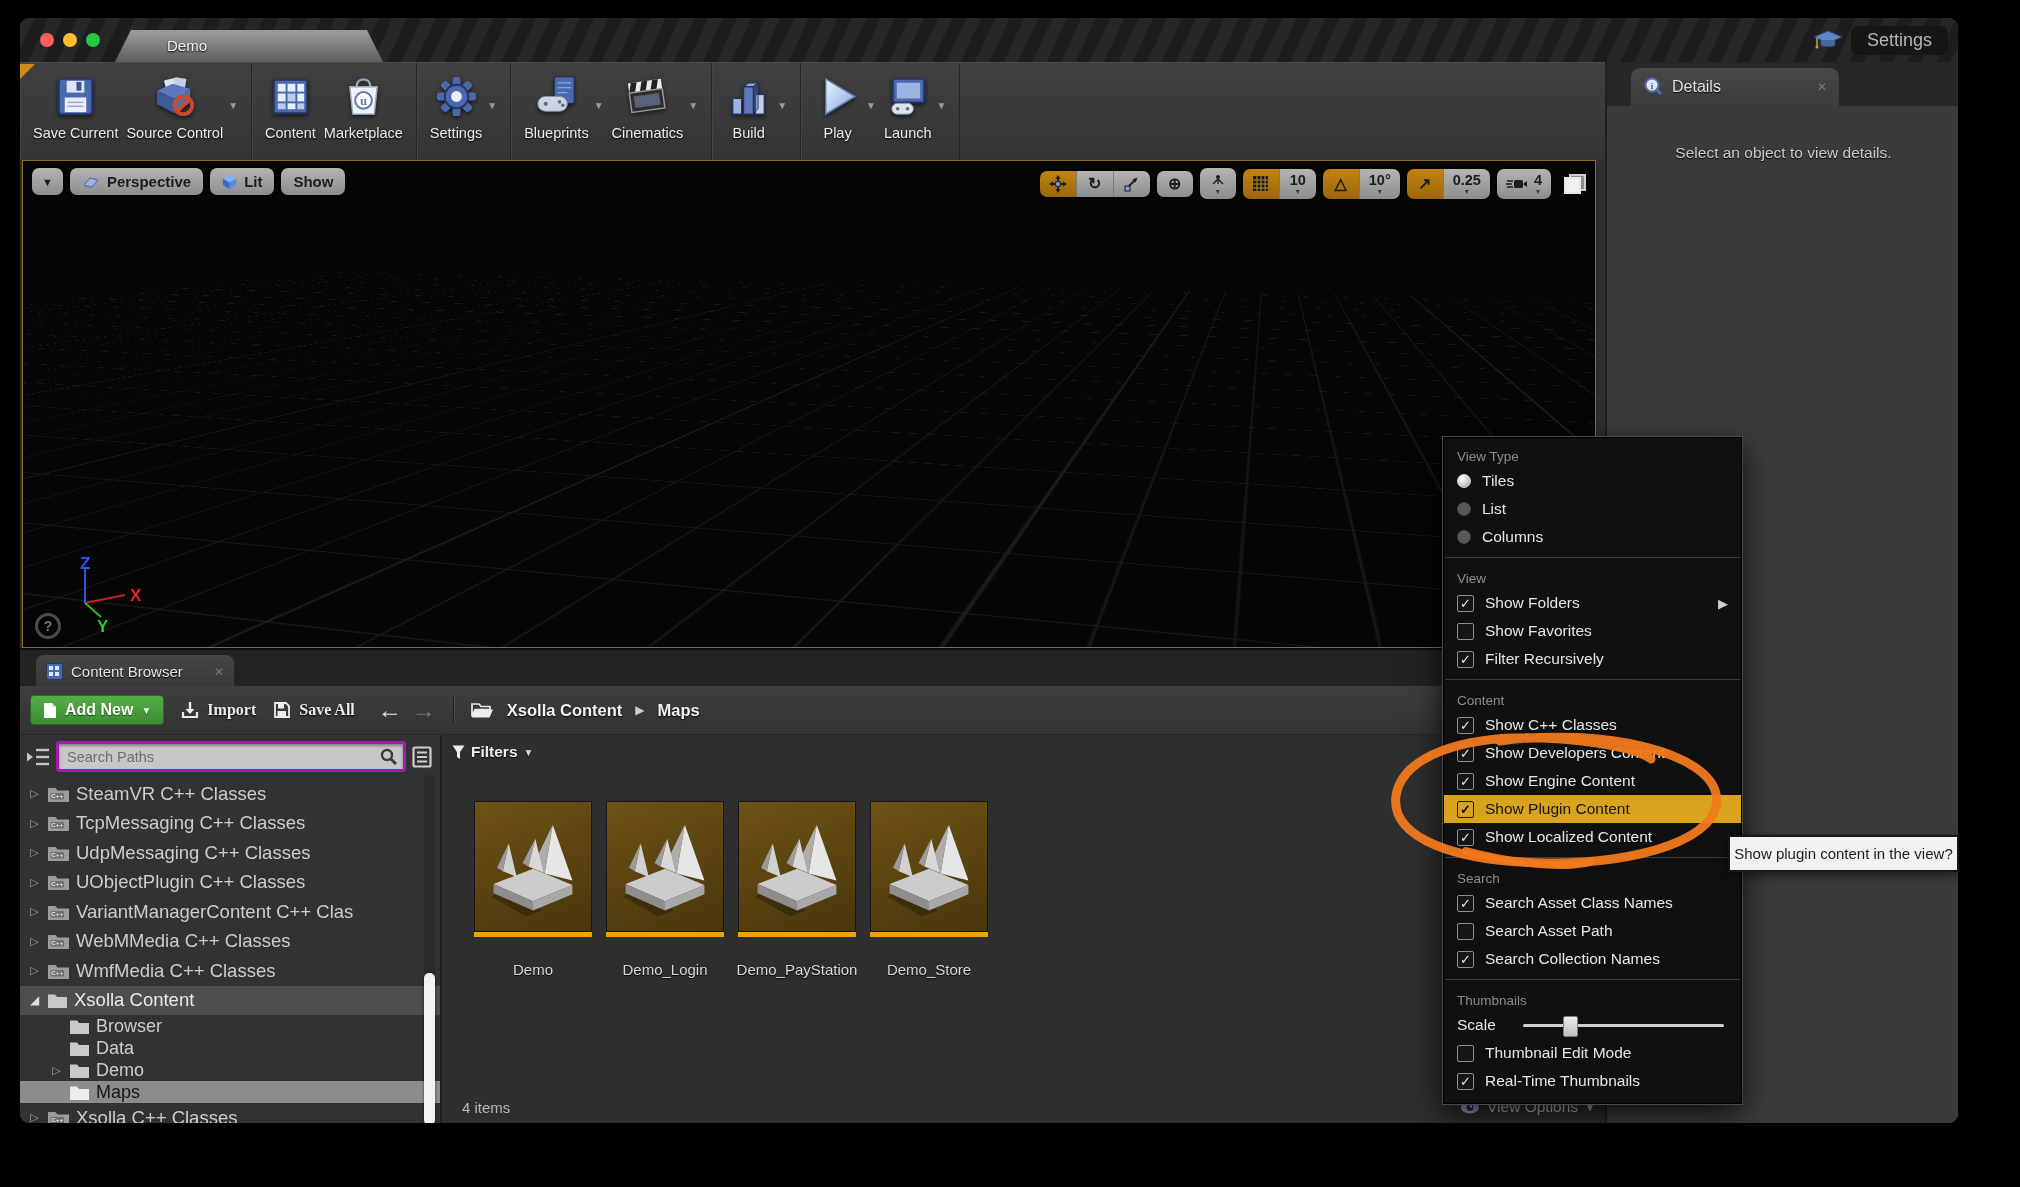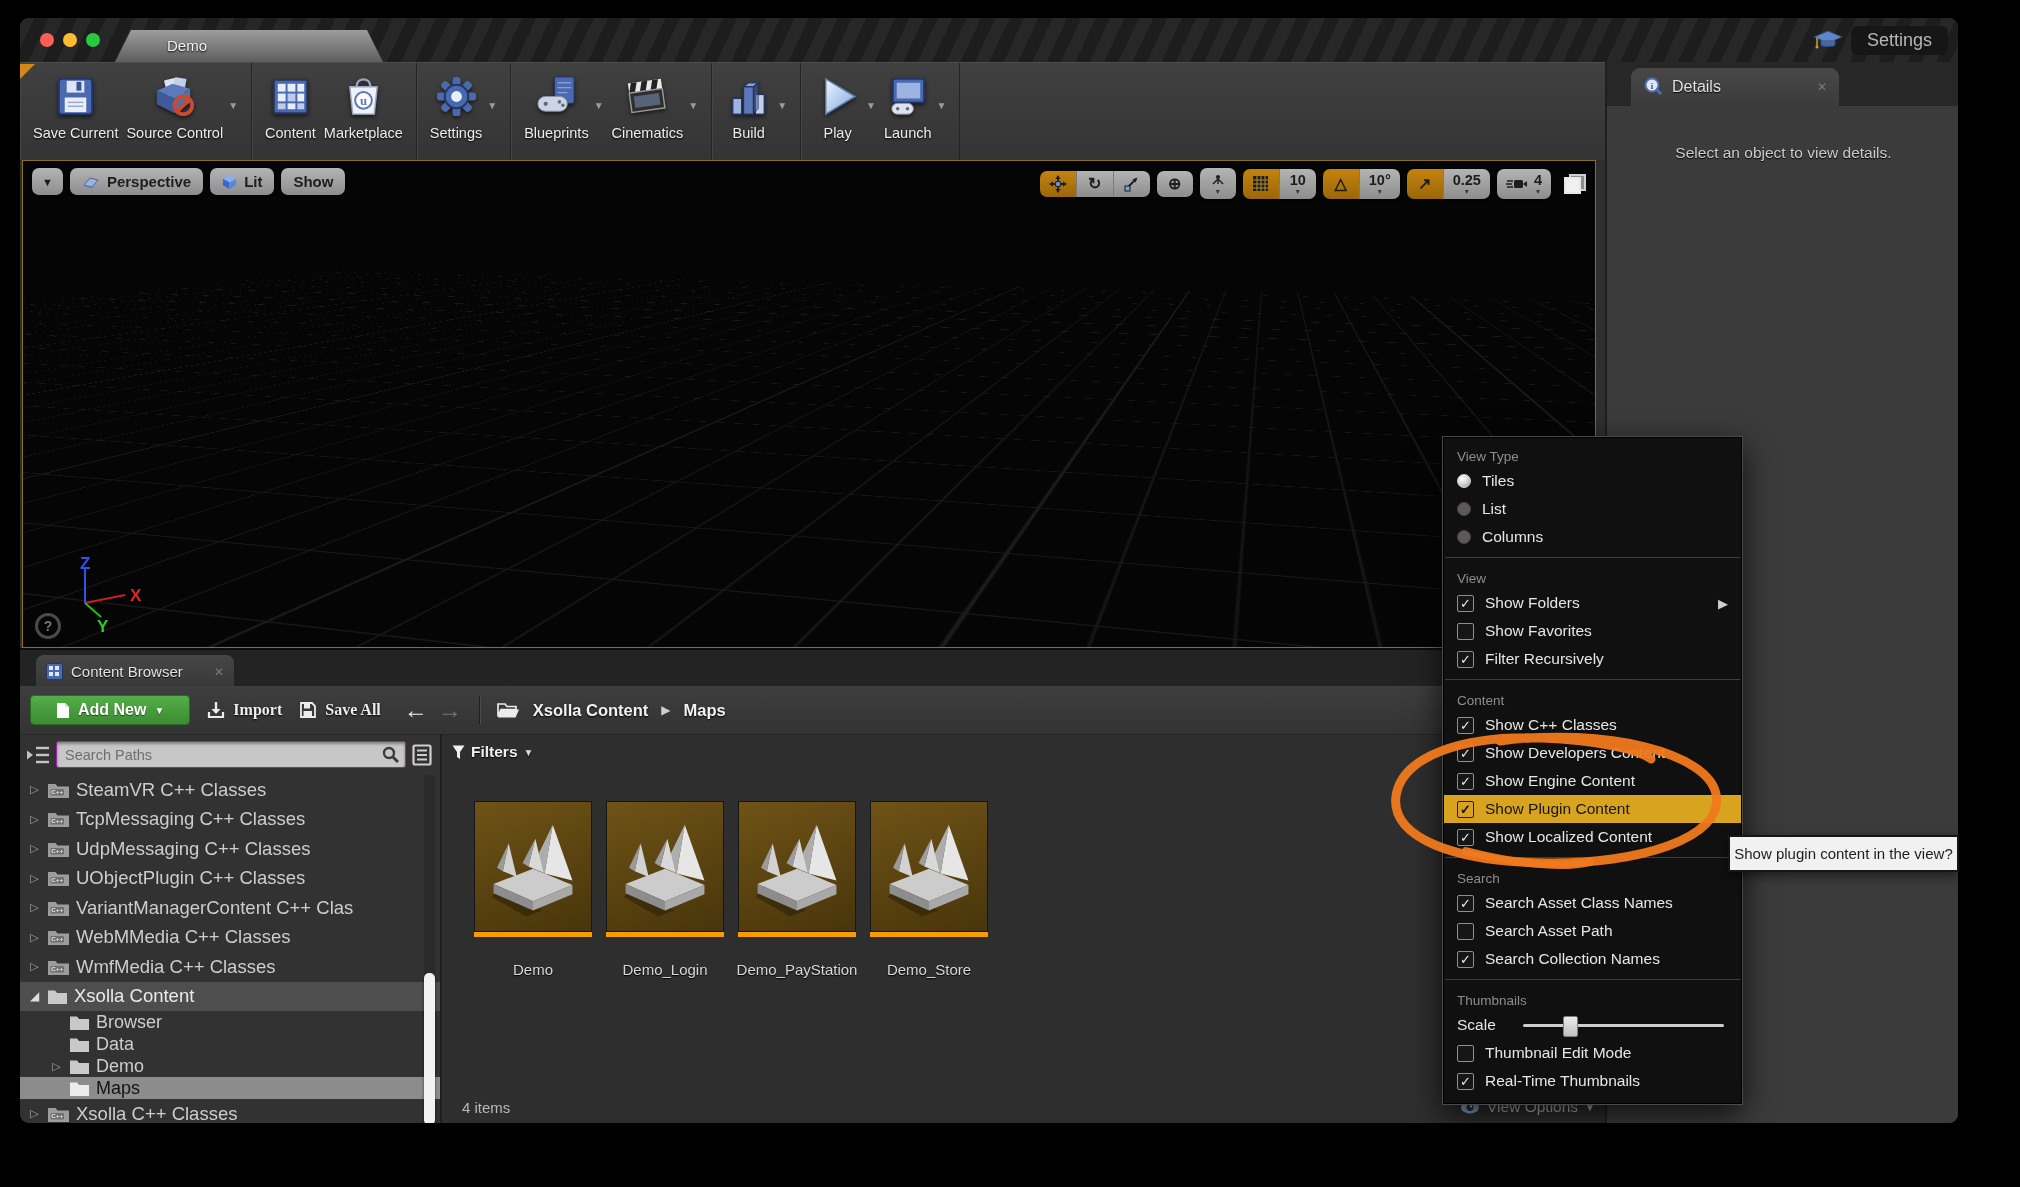--- a/index.html
+++ b/index.html
@@ -69,34 +69,34 @@
   .vp-help{position:absolute;left:12px;bottom:8px;width:20px;height:20px;border-radius:50%;
            border:3px solid #4a4a4a;color:#777;font-size:14px;font-weight:bold;text-align:center;line-height:20px;z-index:3;}
   
   .cb-tabstrip{position:absolute;left:0;top:630px;width:1585px;height:38px;background:#232323;border-top:2px solid #0d0d0d;box-sizing:border-box;}
   .cb-tab{position:absolute;left:16px;top:5px;height:33px;width:198px;border-radius:8px 8px 0 0;
           background:linear-gradient(#464646,#383838);display:flex;align-items:center;gap:8px;padding:0 10px;box-sizing:border-box;}
   .cb-tab .lbl{color:#e2e2e2;font-size:15px;text-shadow:0 1px 1px #000;}
   .cb-toolbar{position:absolute;left:0;top:668px;width:1585px;height:49px;background:linear-gradient(#3e3e3e,#333333);
               display:flex;align-items:center;padding:0 10px;gap:17px;box-sizing:border-box;border-bottom:1px solid #262626;}
   .addnew{display:flex;align-items:center;gap:8px;background:linear-gradient(#54ae47,#3b8c32);
-          border:1px solid #2c6b26;border-radius:4px;padding:5px 25px;color:#fff;font-weight:bold;font-size:16px;text-shadow:0 1px 1px #00000088;}
+          border:1px solid #2c6b26;border-radius:4px;padding:5px 12px;color:#fff;font-weight:bold;font-size:16px;text-shadow:0 1px 1px #00000088;}
   .addnew .caret{font-size:10px;color:#eaffea;}
   .cb-act{display:flex;align-items:center;gap:8px;color:#ececec;font-weight:bold;font-size:16px;text-shadow:0 1px 2px #000;font-family:Liberation Serif, serif;}
   .nav-arrow{font-size:24px;font-weight:bold;line-height:20px;}
   .nav-back{color:#eaeaea;}
   .nav-fwd{color:#767676;}
   .vsep{width:1px;height:28px;background:#202020;box-shadow:1px 0 0 #4b4b4b;}
   .crumb{display:flex;align-items:center;gap:13px;}
   .crumb .root,.crumb .cur{color:#f2f2f2;font-weight:bold;font-size:16.5px;text-shadow:0 1px 2px #000;}
   .crumb .sep{color:#d0d0d0;font-size:12px;}
   
   .sources{position:absolute;left:0;top:717px;width:422px;bottom:0;background:#323232;border-right:2px solid #1e1e1e;overflow:hidden;box-sizing:border-box;}
   .src-bar{display:flex;align-items:center;gap:6px;padding:6px 8px 4px 6px;}
-  .src-input{flex:1;height:25px;background:#c7c7c7;border-radius:3px;border:1px solid #a21caf;
+  .src-input{flex:1;height:25px;background:#c7c7c7;border-radius:3px;border:3px solid #a21caf;
              box-shadow:inset 0 2px 3px rgba(0,0,0,.35);display:flex;align-items:center;padding:0 6px;gap:6px;}
   .src-input input{flex:1;border:none;background:transparent;outline:none;font-size:14.5px;color:#333;
                    font-family:"Liberation Sans",sans-serif;}
   .src-input input::placeholder{color:#6e6e6e;}
   .tree{margin-top:3px;}
   .trow{display:flex;align-items:center;gap:6px;padding-left:8px;color:#cdcdcd;font-size:18.5px;white-space:nowrap;}
   .trow.lvl0{height:29.5px;}
   .trow.lvl1{height:22px;padding-left:30px;font-size:18px;}
   .trow .exp{width:13px;font-size:11px;color:#a8a8a8;text-align:center;flex:none;}
   .trow .exp.open{color:#dedede;font-size:12px;}

